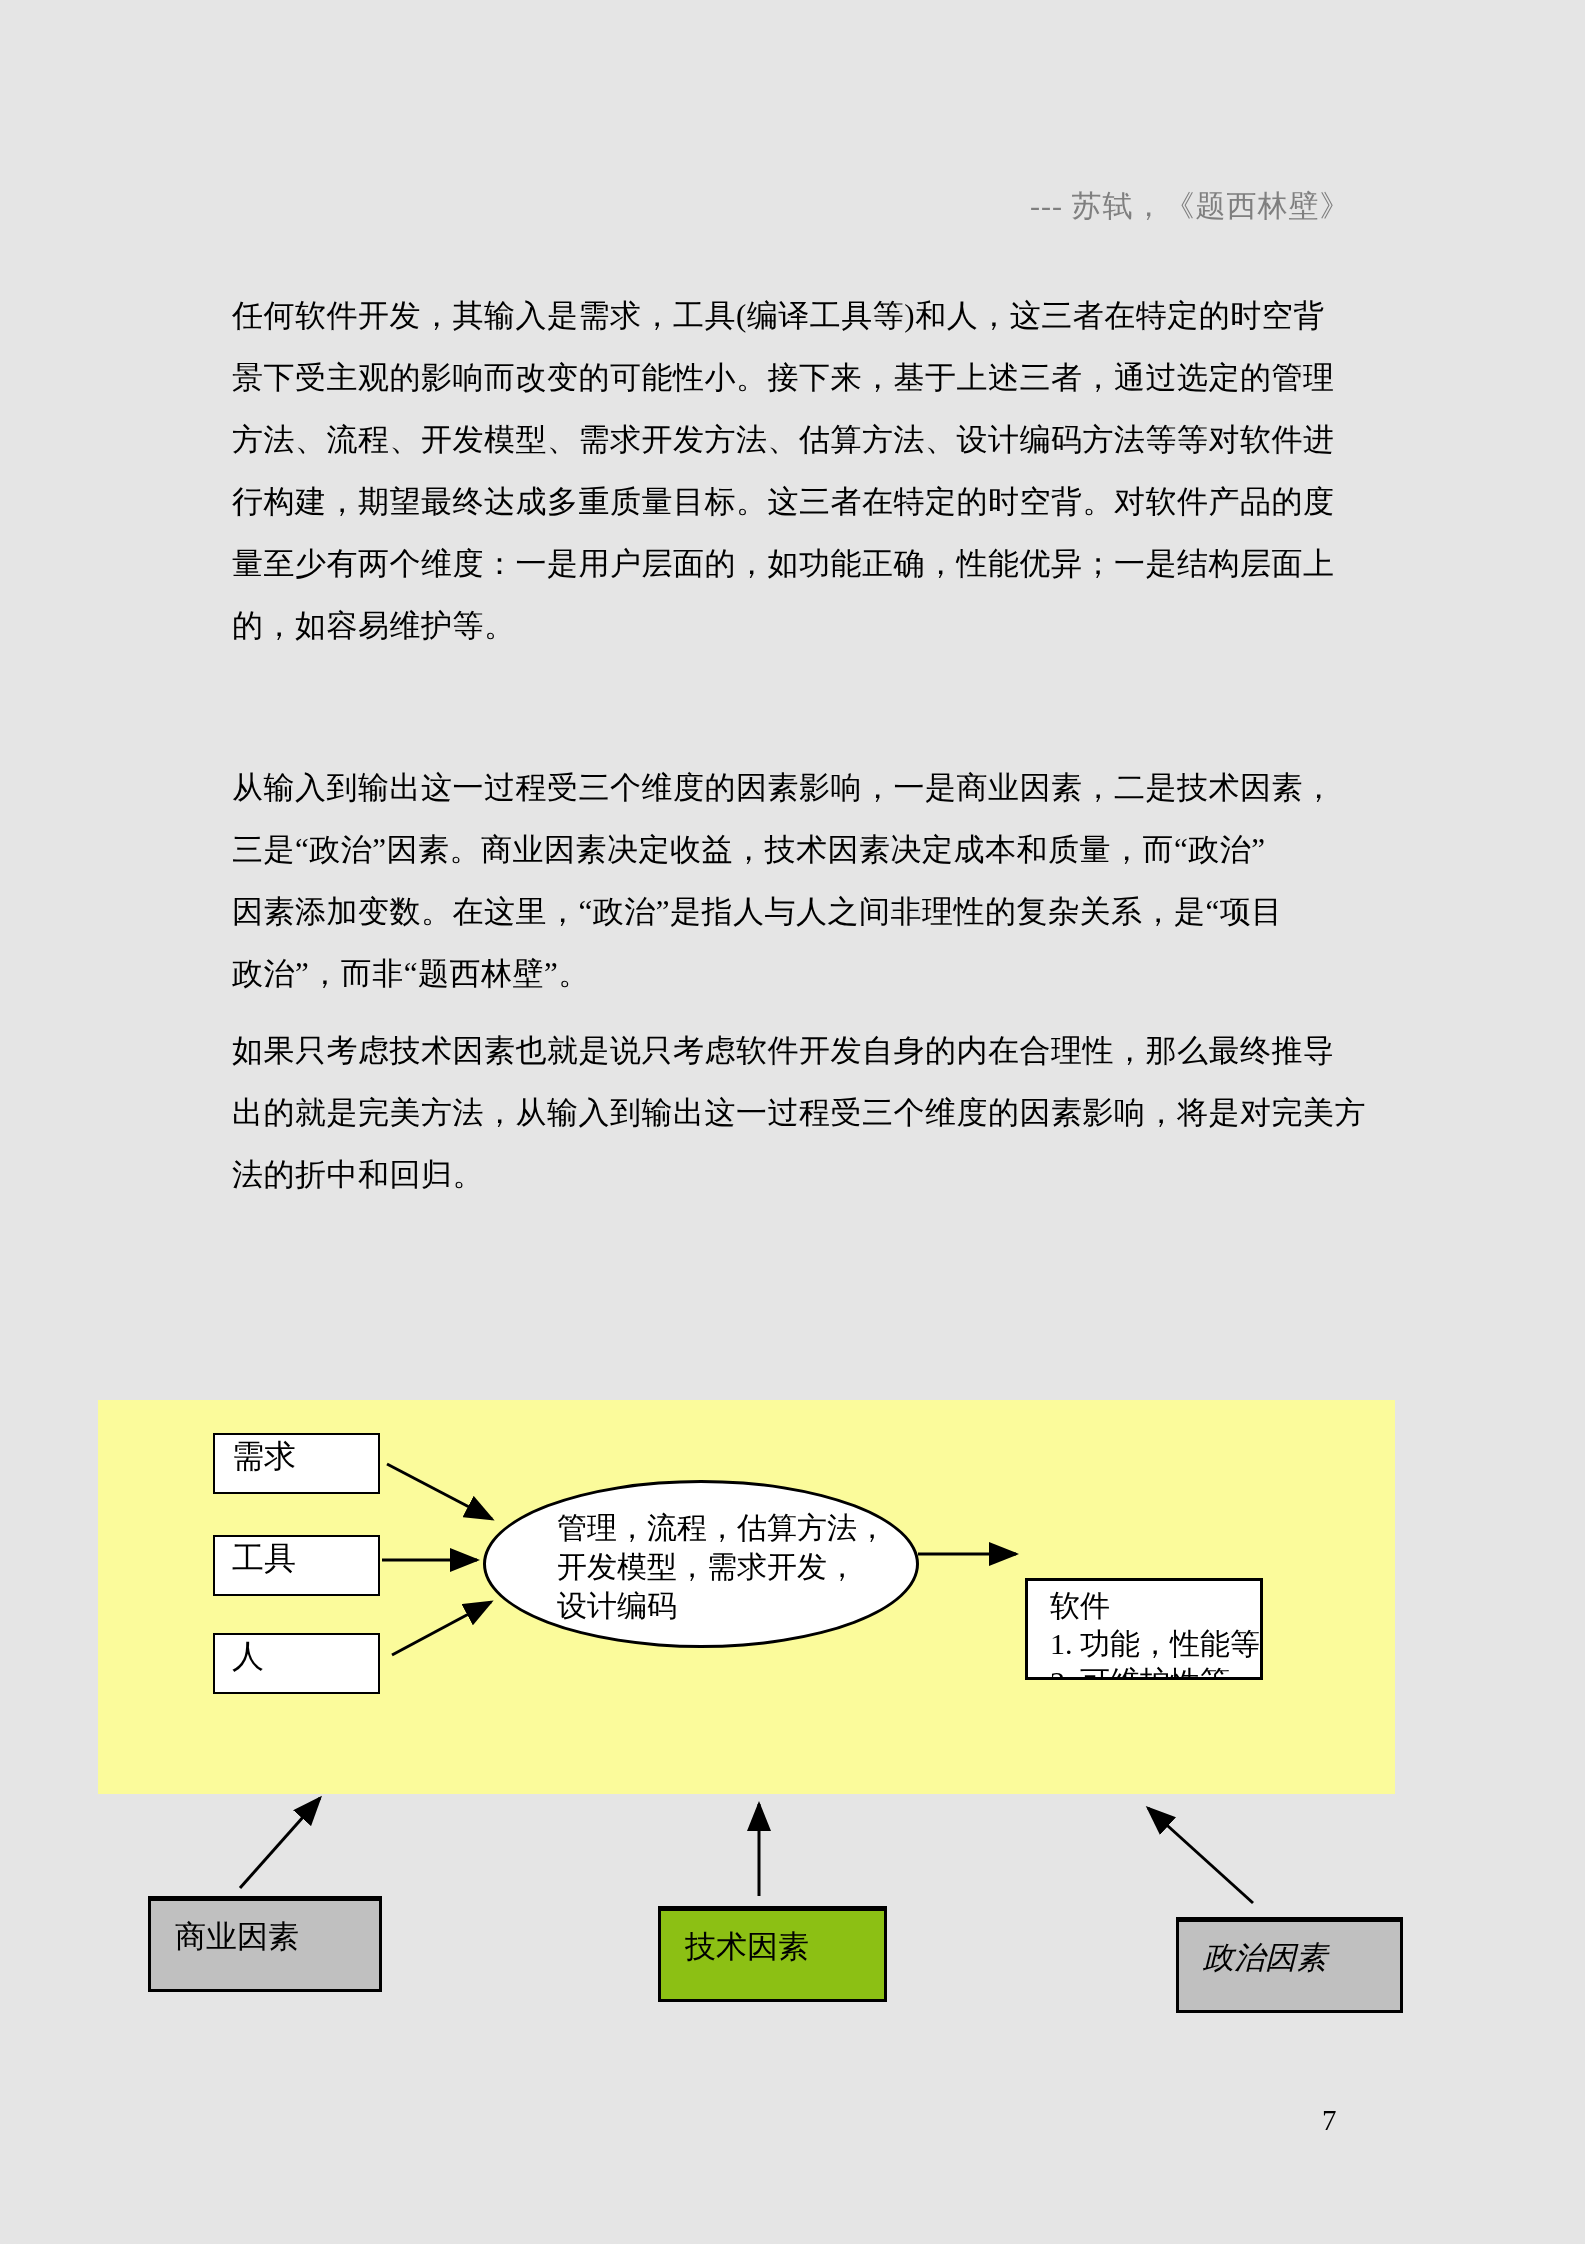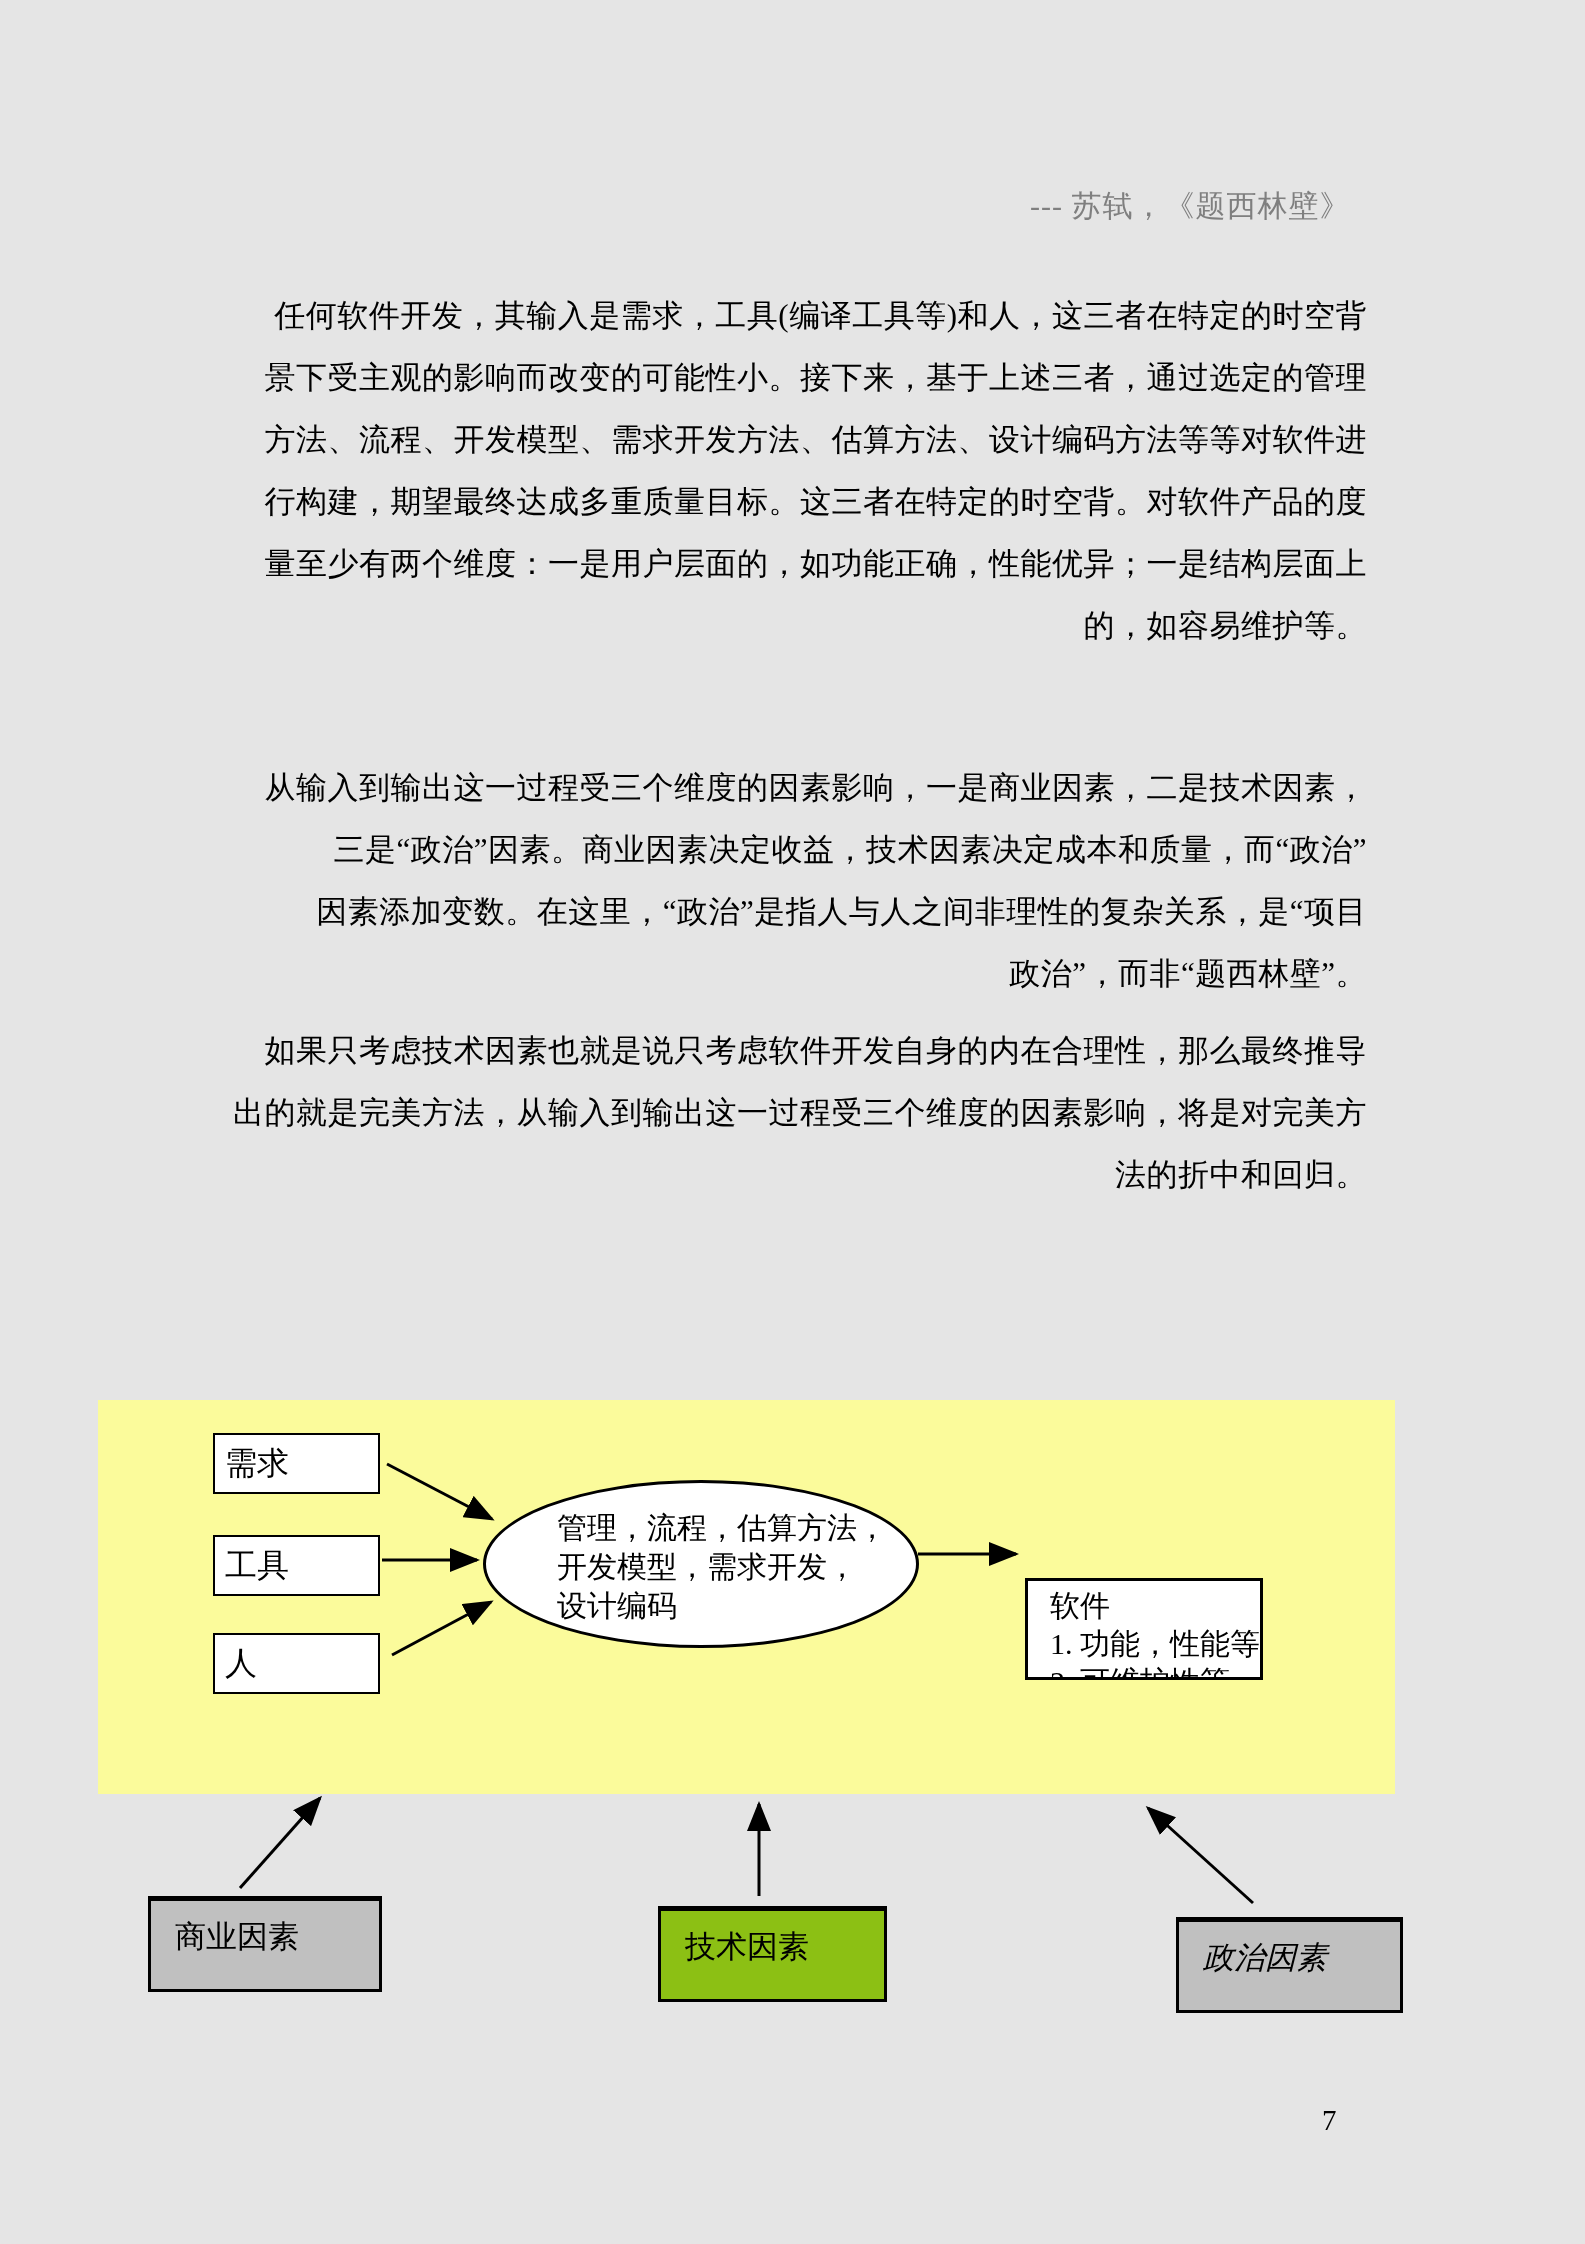--- a/index.html
+++ b/index.html
@@ -27,40 +27,38 @@
   #p1 { top: 285px; }
   #p2 { top: 757px; }
   #p3 { top: 1020px; }
   .tline {
     height: 62px;
     line-height: 62px;
     font-size: 31px;
     color: #000000;
     white-space: nowrap;
     letter-spacing: 0.5px;
-    text-align: right;
   }
   .panel {
     position: absolute;
     left: 98px;
     top: 1400px;
     width: 1297px;
     height: 394px;
     background: #FBFB9B;
   }
   .inbox {
     position: absolute;
     left: 213px;
     width: 167px;
     height: 61px;
     background: #ffffff;
     border: 2px solid #000000;
     display: flex;
-    align-items: center;
-    padding-left: 10px;
+    padding-left: 17px;
     font-size: 32px;
     color: #000;
   }
   #in-req    { top: 1433px; }
   #in-tools  { top: 1535px; }
   #in-people { top: 1633px; }
   .ellipse {
     position: absolute;
     left: 483px;
     top: 1480px;

